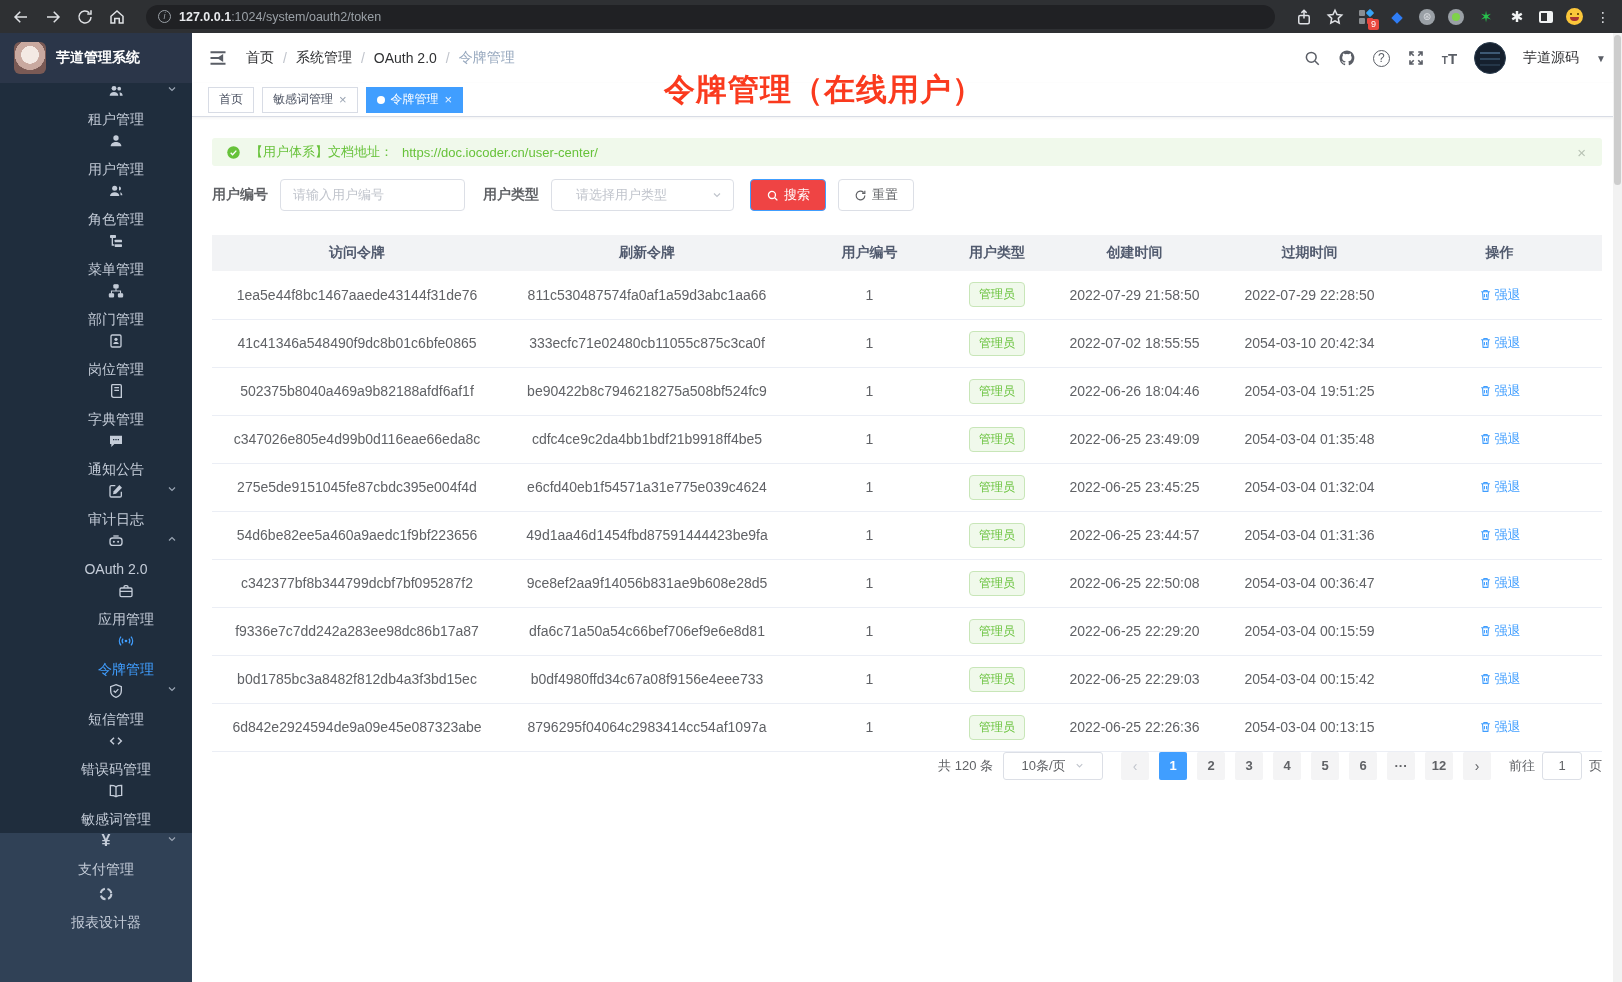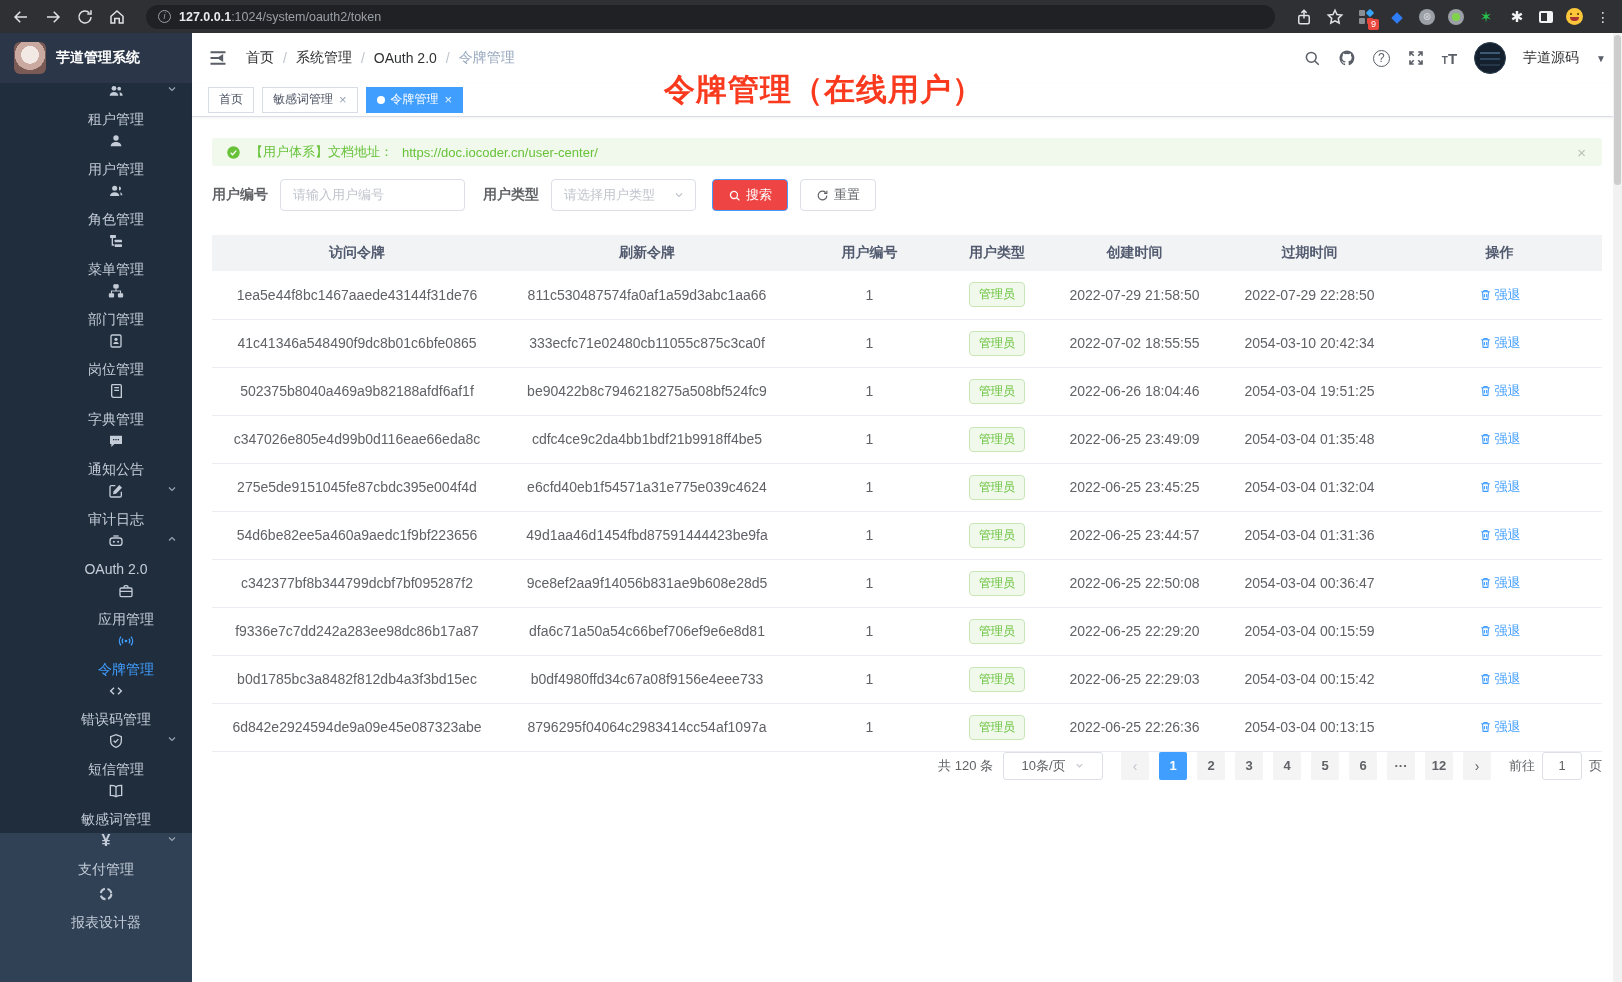--- a/index.html
+++ b/index.html
@@ -94,22 +94,22 @@
   .alert { margin-top:21px; height:28px; background:#f0f9eb; border-radius:3px; display:flex;
     align-items:center; padding:0 16px 0 14px; gap:9px; color:#67c23a; font-size:13px; position:relative; }
   .alert .check { width:15px; height:15px; flex:0 0 auto; }
   .alert .aclose { margin-left:auto; color:#b7c2b4; font-size:15px; cursor:pointer; }
 
   .search-row { margin-top:13px; display:flex; align-items:center; }
   .flabel { font-size:14px; font-weight:bold; color:#606266; }
   .finput { width:185px; height:32px; border:1px solid #dcdfe6; border-radius:4px; margin-left:12px;
     padding:0 12px; font-size:13px; color:#606266; font-family:Liberation Serif, serif; }
   .finput::placeholder { color:#c0c4cc; }
-  .fselect { width:145px; height:32px; border:1px solid #dcdfe6; border-radius:4px; margin-left:12px;
-    display:flex; align-items:center; padding:0 10px 0 12px; color:#c0c4cc; font-size:13px; cursor:pointer; }
+  .fselect { width:183px; height:32px; border:1px solid #dcdfe6; border-radius:4px; margin-left:12px;
+    display:flex; align-items:center; padding:0 10px 0 24px; color:#c0c4cc; font-size:13px; cursor:pointer; }
   .fselect .chev { margin-left:auto; width:12px; height:12px; color:#c0c4cc; }
   .ml16 { margin-left:18px; }
   .btn { height:32px; border-radius:4px; display:inline-flex; align-items:center; gap:5px;
     font-size:13px; padding:0 15px; cursor:pointer; border:1px solid #dcdfe6; background:#fff; color:#606266; }
   .btn .bic { width:13px; height:13px; }
   .btn.primary { background:#ef4444; border-color:#409eff; color:#fff; margin-left:16px; }
   .btn.plain { margin-left:12px; }
 
   
   table.grid { margin-top:24px; width:1390px; border-collapse:collapse; table-layout:fixed; }
@@ -327,37 +327,37 @@
         <span class="mic">
             <svg width="16" height="16" viewBox="0 0 24 24" fill="none" stroke="currentColor" stroke-width="2">
               <path d="M7.5 8.5a6 6 0 0 0 0 7M16.5 8.5a6 6 0 0 1 0 7M4.5 5.5a10 10 0 0 0 0 13M19.5 5.5a10 10 0 0 1 0 13"></path>
               <circle cx="12" cy="12" r="2" fill="currentColor" stroke="none"></circle>
             </svg>
           </span>
         <span>令牌管理</span>
       </div>
       <div class="mitem">
         <span class="mic">
-            <svg width="16" height="16" viewBox="0 0 24 24" fill="none" stroke="currentColor" stroke-width="2.2">
-              <path d="M9 7l-5 5 5 5M15 7l5 5-5 5"></path>
-            </svg>
-          </span>
-        <span>错误码管理</span>
-      </div>
-      <div class="mitem">
-        <span class="mic">
             <svg width="16" height="16" viewBox="0 0 24 24" fill="none" stroke="currentColor" stroke-width="2">
               <path d="M12 2.5l8 3v6c0 5-3.5 8.5-8 10-4.5-1.5-8-5-8-10v-6z"></path>
               <path d="M8.5 11.5l2.5 2.5 4.5-4.8"></path>
             </svg>
           </span>
         <span>短信管理</span>
         <svg class="marrow" viewBox="0 0 24 24" fill="none" stroke="currentColor" stroke-width="2.4">
             <path d="M6 9l6 6 6-6"></path>
           </svg>
+      </div>
+      <div class="mitem">
+        <span class="mic">
+            <svg width="16" height="16" viewBox="0 0 24 24" fill="none" stroke="currentColor" stroke-width="2.2">
+              <path d="M9 7l-5 5 5 5M15 7l5 5-5 5"></path>
+            </svg>
+          </span>
+        <span>错误码管理</span>
       </div>
       <div class="mitem">
         <span class="mic">
             <svg width="16" height="16" viewBox="0 0 24 24" fill="none" stroke="currentColor" stroke-width="2">
               <path d="M12 5.5C10 4 7 3.5 3.5 3.5v15c3.5 0 6 .5 8.5 2 2.5-1.5 5-2 8.5-2v-15C17 3.5 14 4 12 5.5z"></path>
               <path d="M12 5.5v15"></path>
             </svg>
           </span>
         <span>敏感词管理</span>
       </div>

